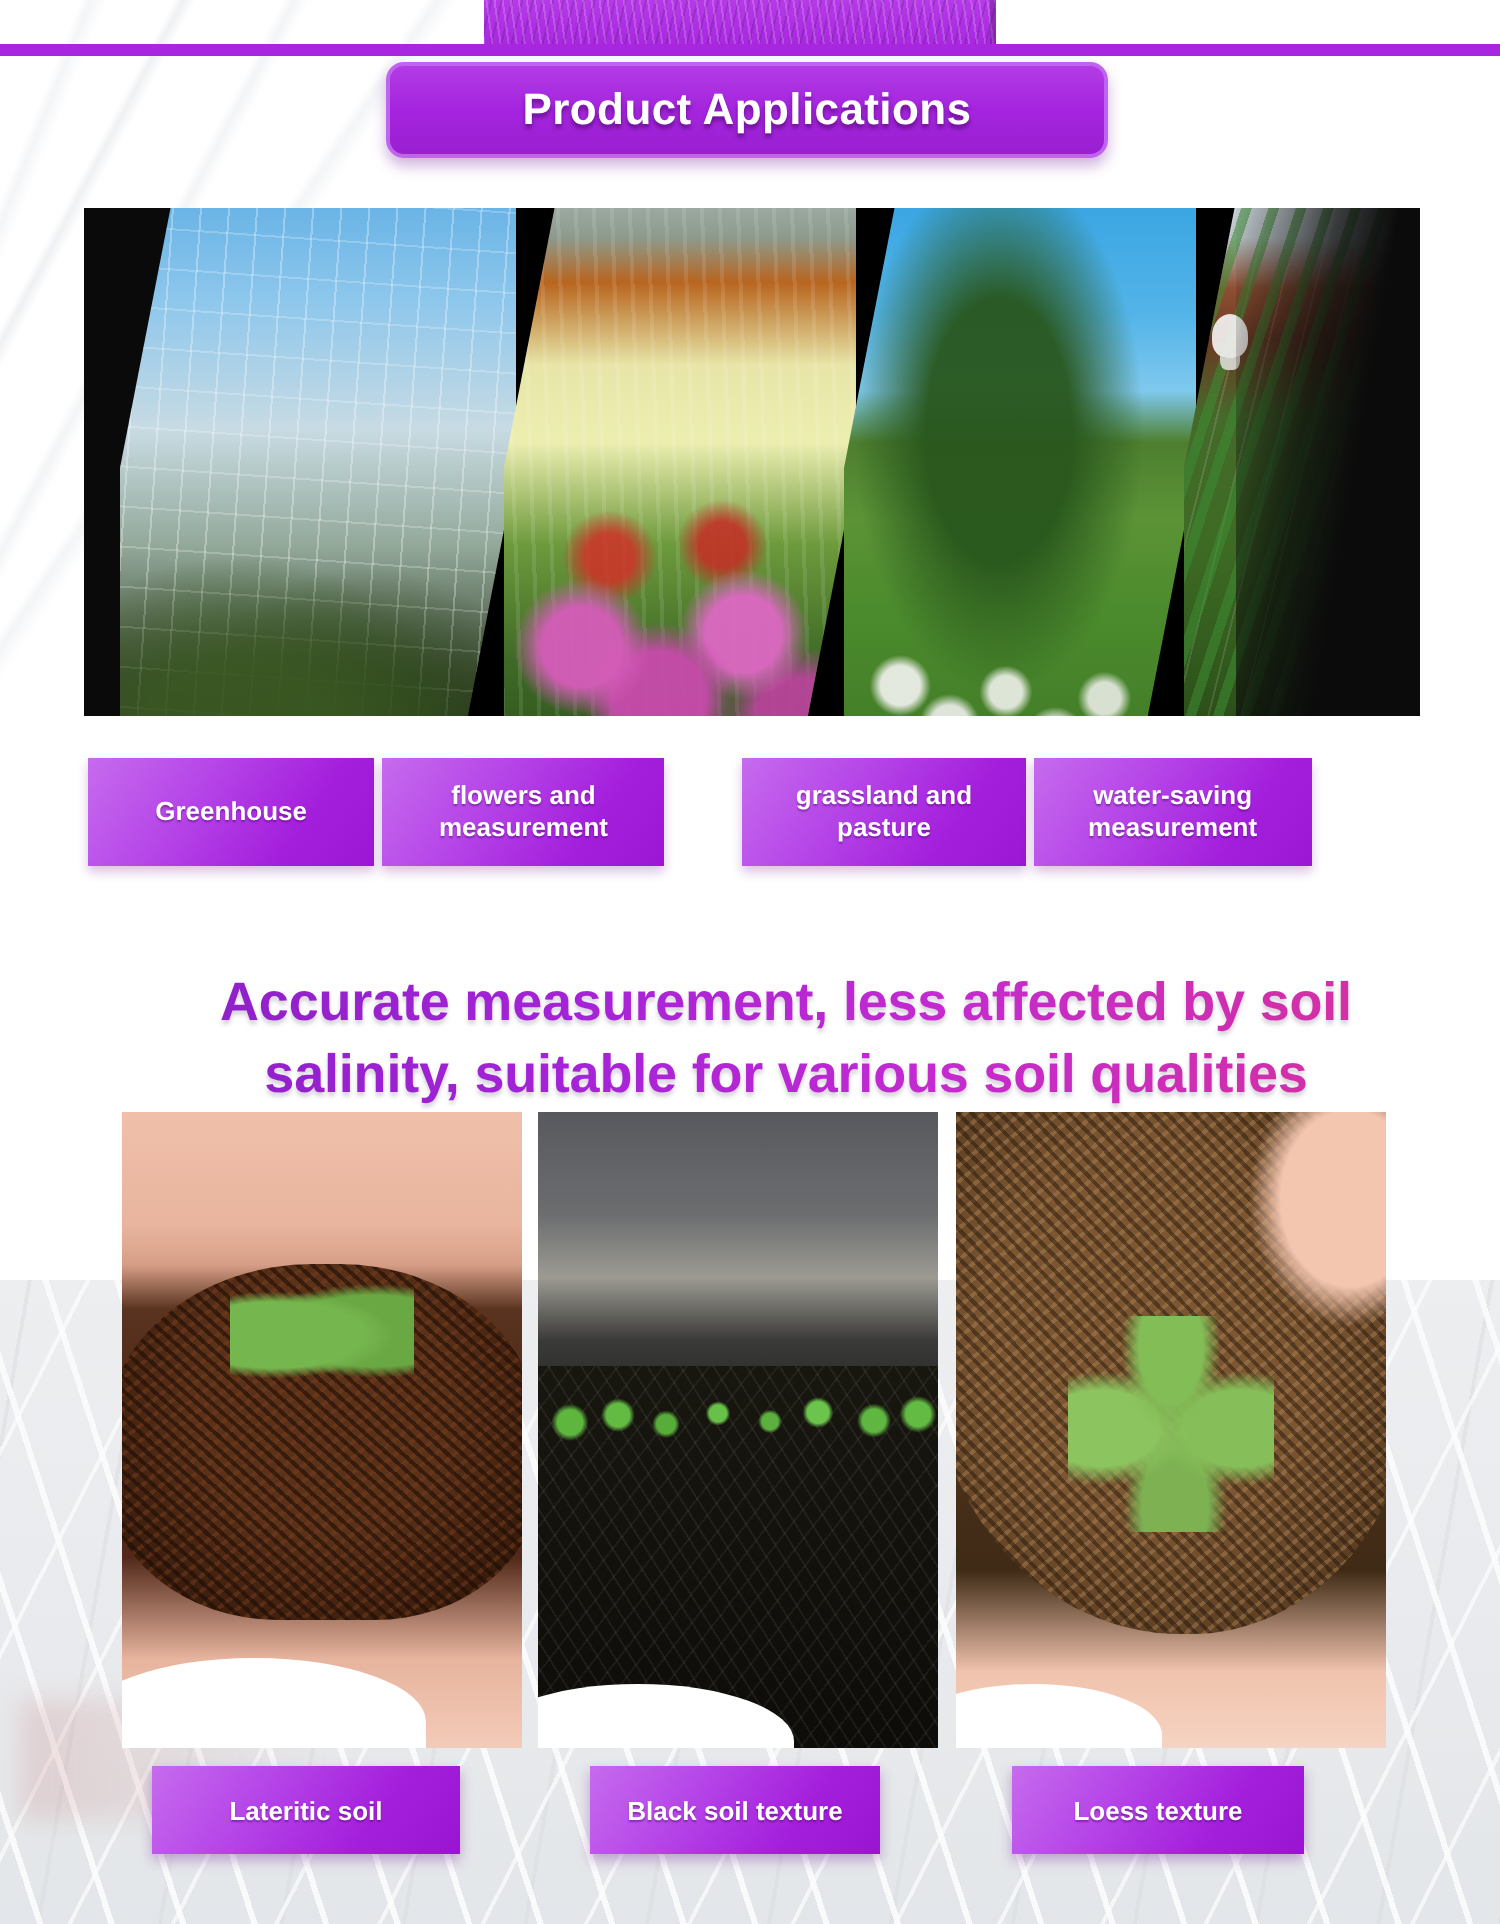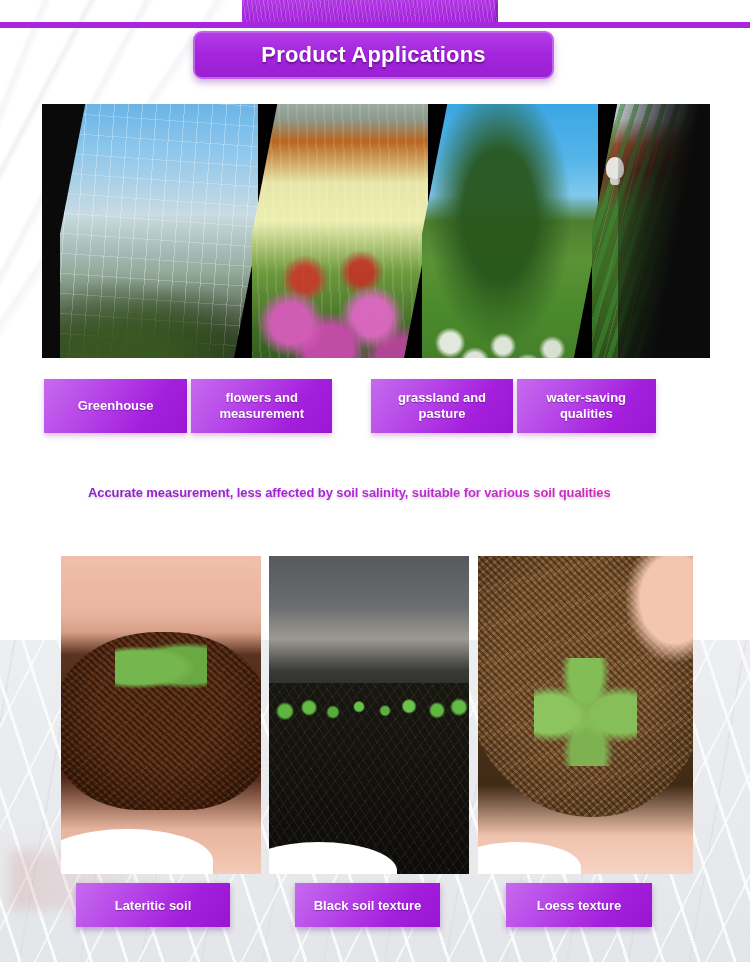--- a/index.html
+++ b/index.html
@@ -164,26 +164,27 @@
     padding:0 6px;box-sizing:border-box;
   }
   .tab.t0{width:153px;}
   .tab.t1{width:151px;}
   .tab.t2{width:151px;margin-left:35px;}
   .tab.t3{width:149px;}
 
   
   .headline{
     position:absolute;left:88px;top:484px;width:610px;
-    font-size:13px;font-weight:bold;line-height:1.32;
+    font-size:27px;font-weight:bold;line-height:1.32;
     background:linear-gradient(96deg,#8d20c8 0%,#a623d8 34%,#c42ad0 62%,#d6309f 100%);
     -webkit-background-clip:text;background-clip:text;
     color:transparent;-webkit-text-fill-color:transparent;
     filter:drop-shadow(0 2px 1px rgba(180,170,190,.55));
     letter-spacing:-.1px;
+    text-align:center;
   }
 
   
   .soil{
     position:absolute;top:556px;width:200px;height:318px;overflow:hidden;
     background:#2a1c12;
   }
   .s1{left:61px;}
   .s2{left:269px;}
   .s3{left:478px;width:215px;}
@@ -304,21 +305,21 @@
     <div class="slant p4">
         <div class="fill"></div>
       </div>
     <div class="wedge-r"></div>
   </div>
 
   <div class="tabs">
     <div class="tab t0">Greenhouse</div>
     <div class="tab t1">flowers and measurement</div>
     <div class="tab t2">grassland and pasture</div>
-    <div class="tab t3">water-saving qualities</div>
+    <div class="tab t3">water-saving measurement</div>
   </div>
 
   <div class="headline">Accurate measurement, less affected by soil salinity, suitable for various soil qualities</div>
 
   <div class="soil s1">
     <div class="img"></div>
       <div class="base"></div>
   </div>
   <div class="soil s2">
     <div class="img"></div>

